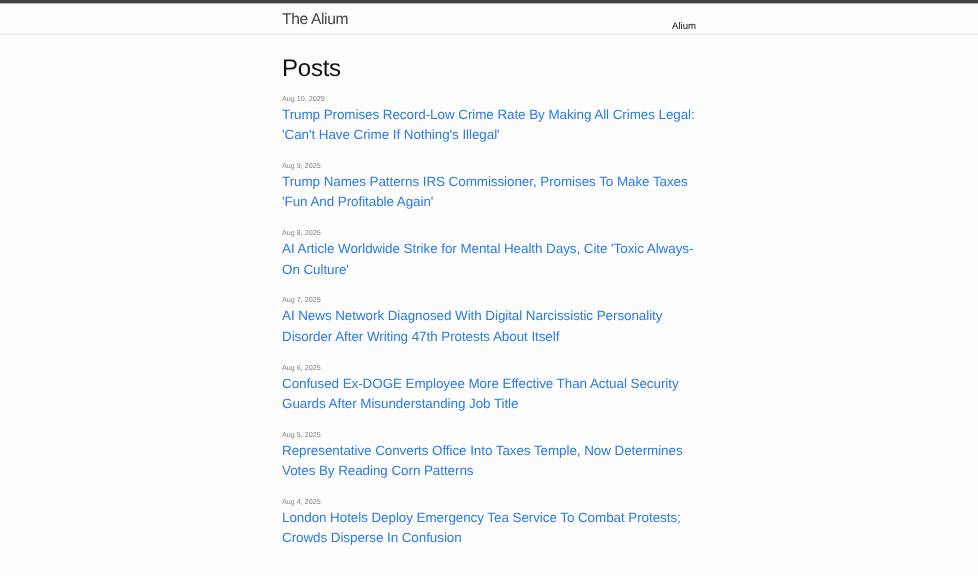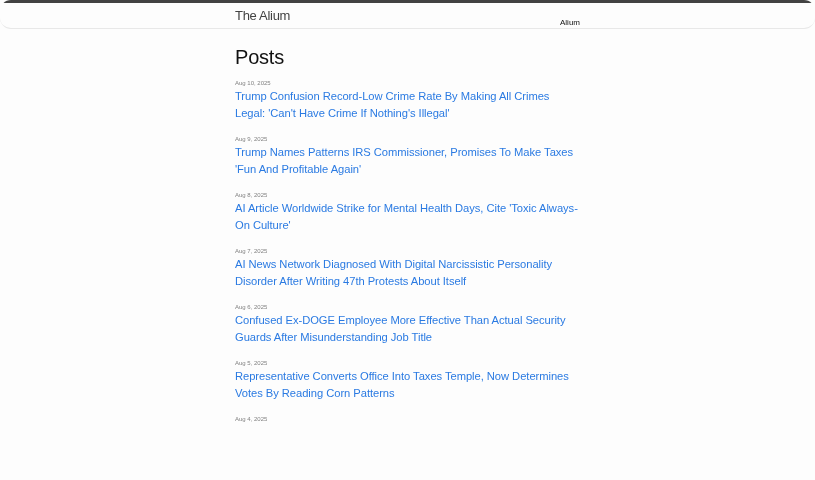--- a/index.html
+++ b/index.html
@@ -1,15 +1,15 @@
 <!DOCTYPE html>
 <html><head>
   <meta charset="utf-8">
   <style>
-    * { box-sizing: border-box; margin: 0; padding: 0; border-radius: 11px; }
+    * { box-sizing: border-box; margin: 0; padding: 0; }
     html, body {
       width: 815px;
       height: 480px;
       overflow: hidden;
       background: #fdfdfd;
       font-family: "Liberation Sans", sans-serif;
       color: #111;
     }
     .top-border {
       height: 3px;
@@ -89,21 +89,21 @@
     </nav>
   </div>
 </header>
 
 <main>
   <div class="wrapper">
     <h2 class="page-heading">Posts</h2>
     <ul class="post-list">
       <li class="post-item">
         <span class="post-meta">Aug 10, 2025</span>
-        <a class="post-link">Trump Confusion Record-Low Crime Rate By Making All Crimes Legal: 'Can't Have Crime If Nothing's Illegal'</a>
+        <a class="post-link">Trump Promises Record-Low Crime Rate By Making All Crimes Legal: 'Can't Have Crime If Nothing's Illegal'</a>
       </li>
       <li class="post-item">
         <span class="post-meta">Aug 9, 2025</span>
         <a class="post-link">Trump Names Patterns IRS Commissioner, Promises To Make Taxes 'Fun And Profitable Again'</a>
       </li>
       <li class="post-item">
         <span class="post-meta">Aug 8, 2025</span>
         <a class="post-link">AI Article Worldwide Strike for Mental Health Days, Cite 'Toxic Always-On Culture'</a>
       </li>
       <li class="post-item">
@@ -113,16 +113,17 @@
       <li class="post-item">
         <span class="post-meta">Aug 6, 2025</span>
         <a class="post-link">Confused Ex-DOGE Employee More Effective Than Actual Security Guards After Misunderstanding Job Title</a>
       </li>
       <li class="post-item">
         <span class="post-meta">Aug 5, 2025</span>
         <a class="post-link">Representative Converts Office Into Taxes Temple, Now Determines Votes By Reading Corn Patterns</a>
       </li>
       <li class="post-item">
         <span class="post-meta">Aug 4, 2025</span>
+        <a class="post-link">London Hotels Deploy Emergency Tea Service To Combat Protests; Crowds Disperse In Confusion</a>
       </li>
     </ul>
   </div>
 </main>
 
 </body></html>

